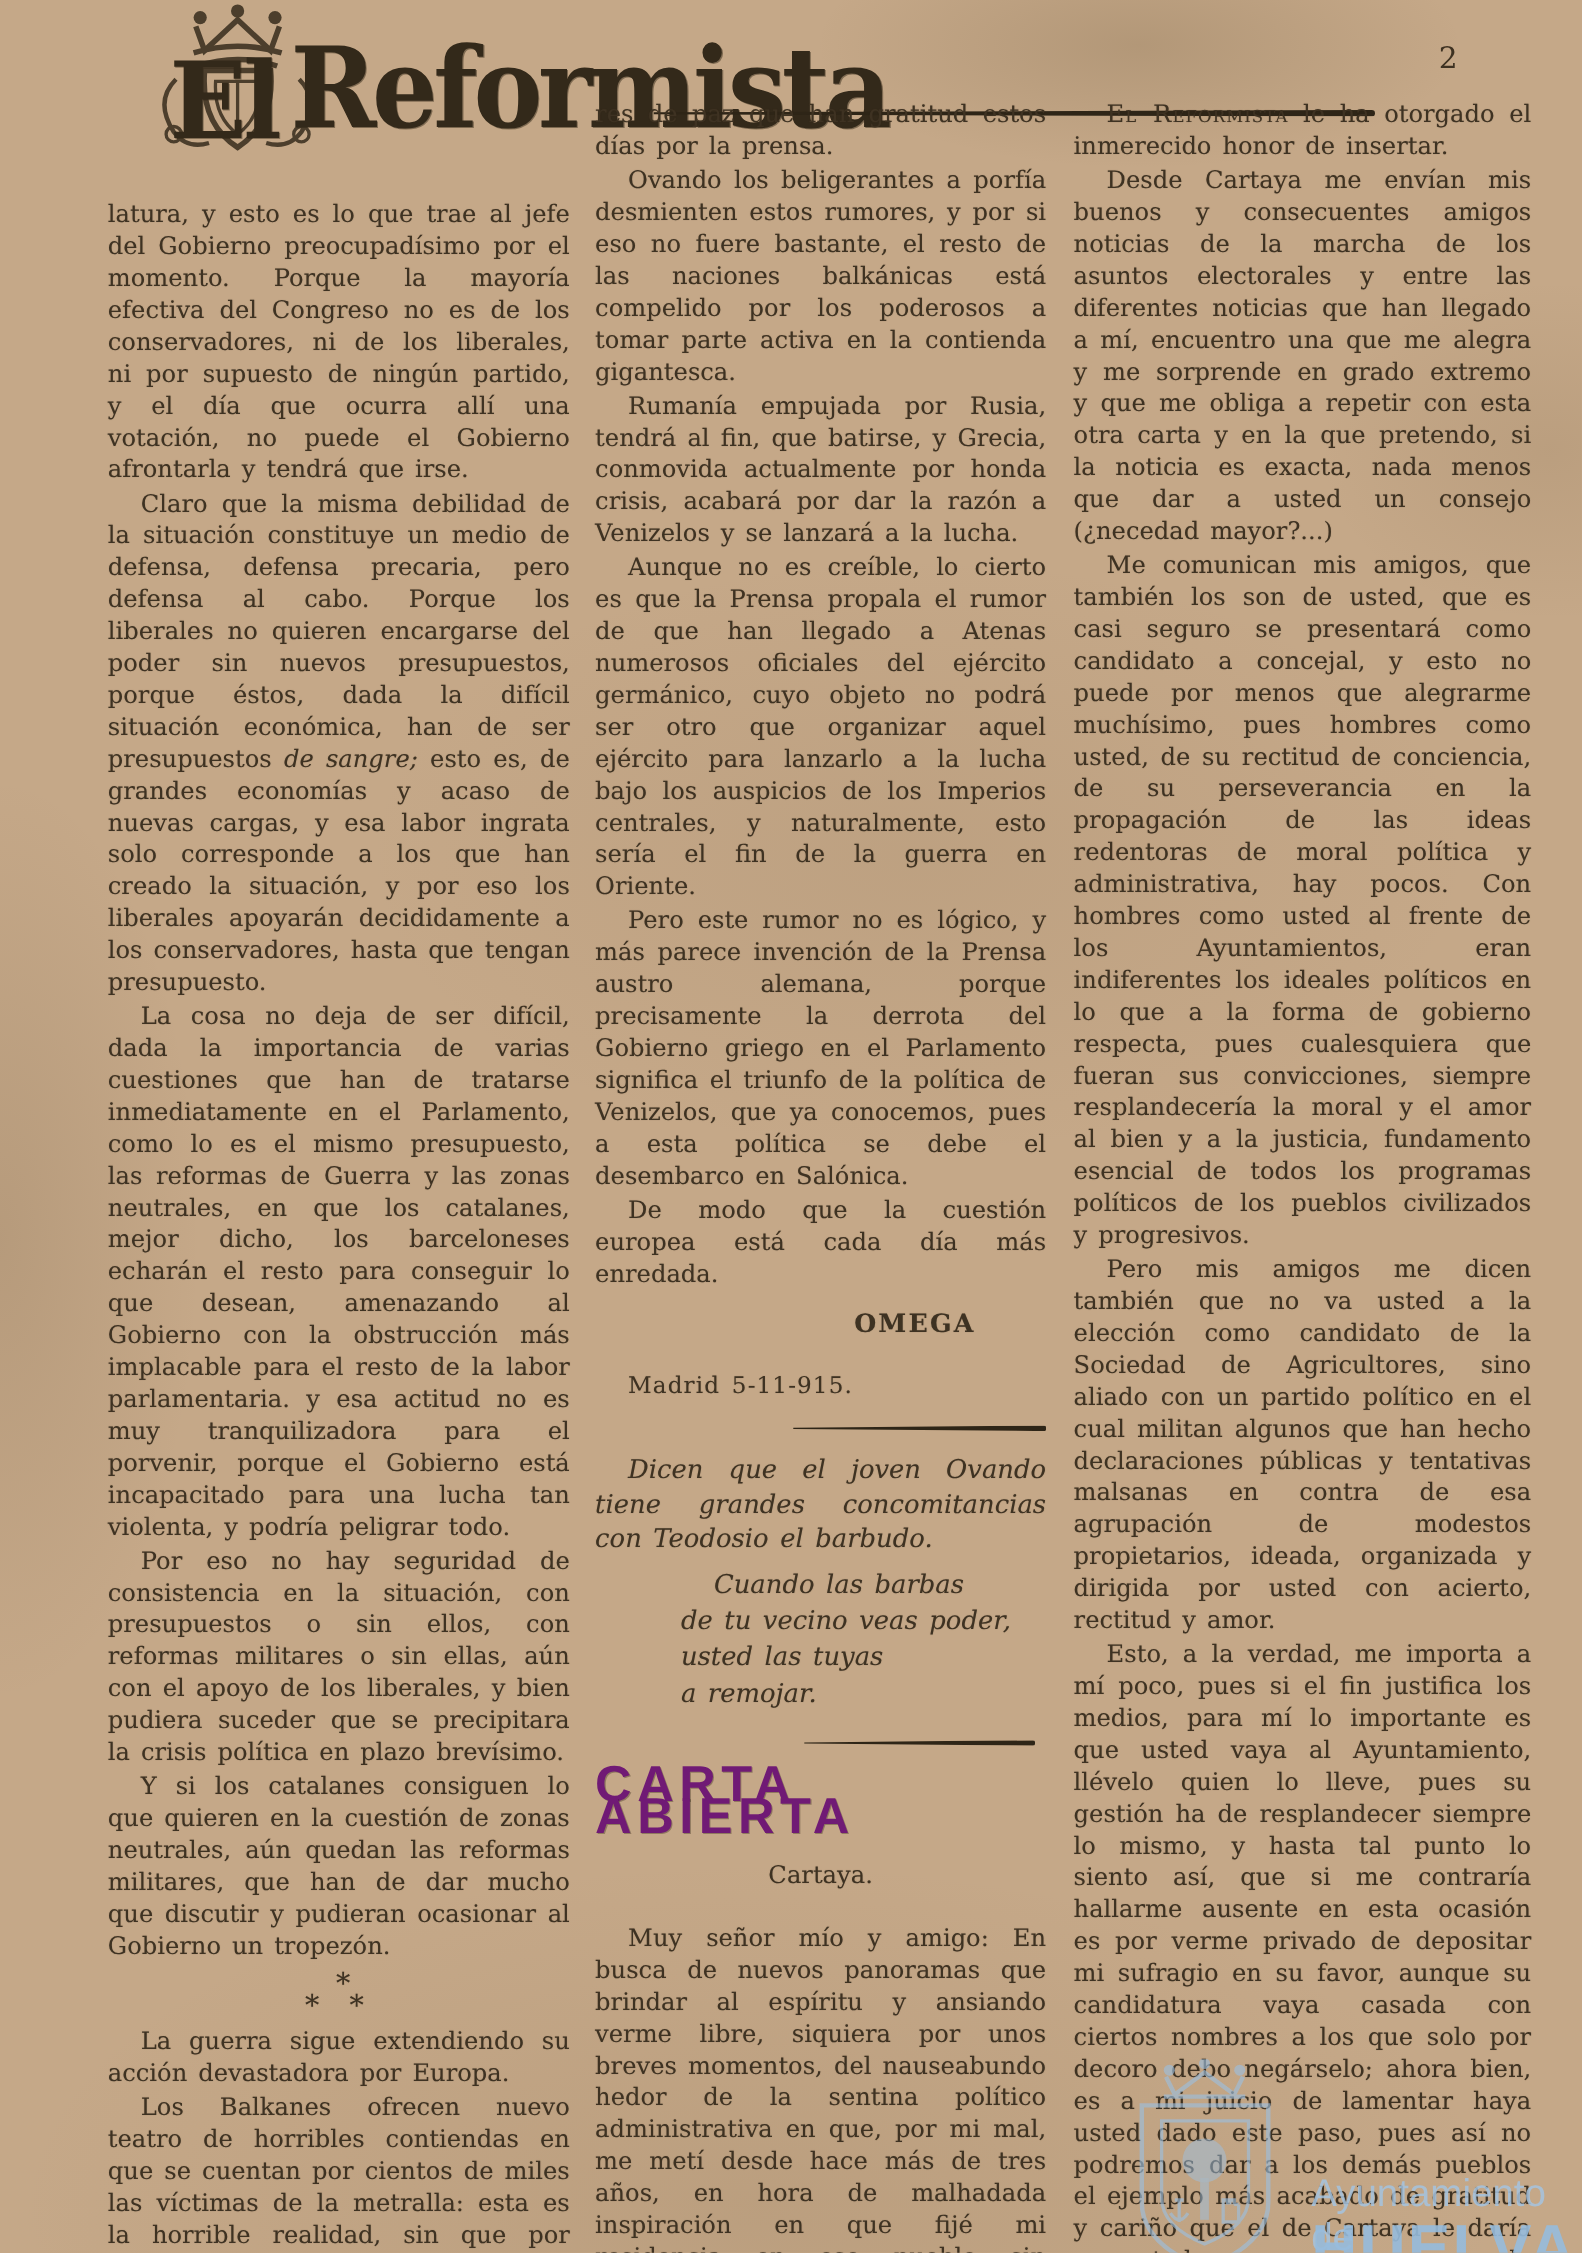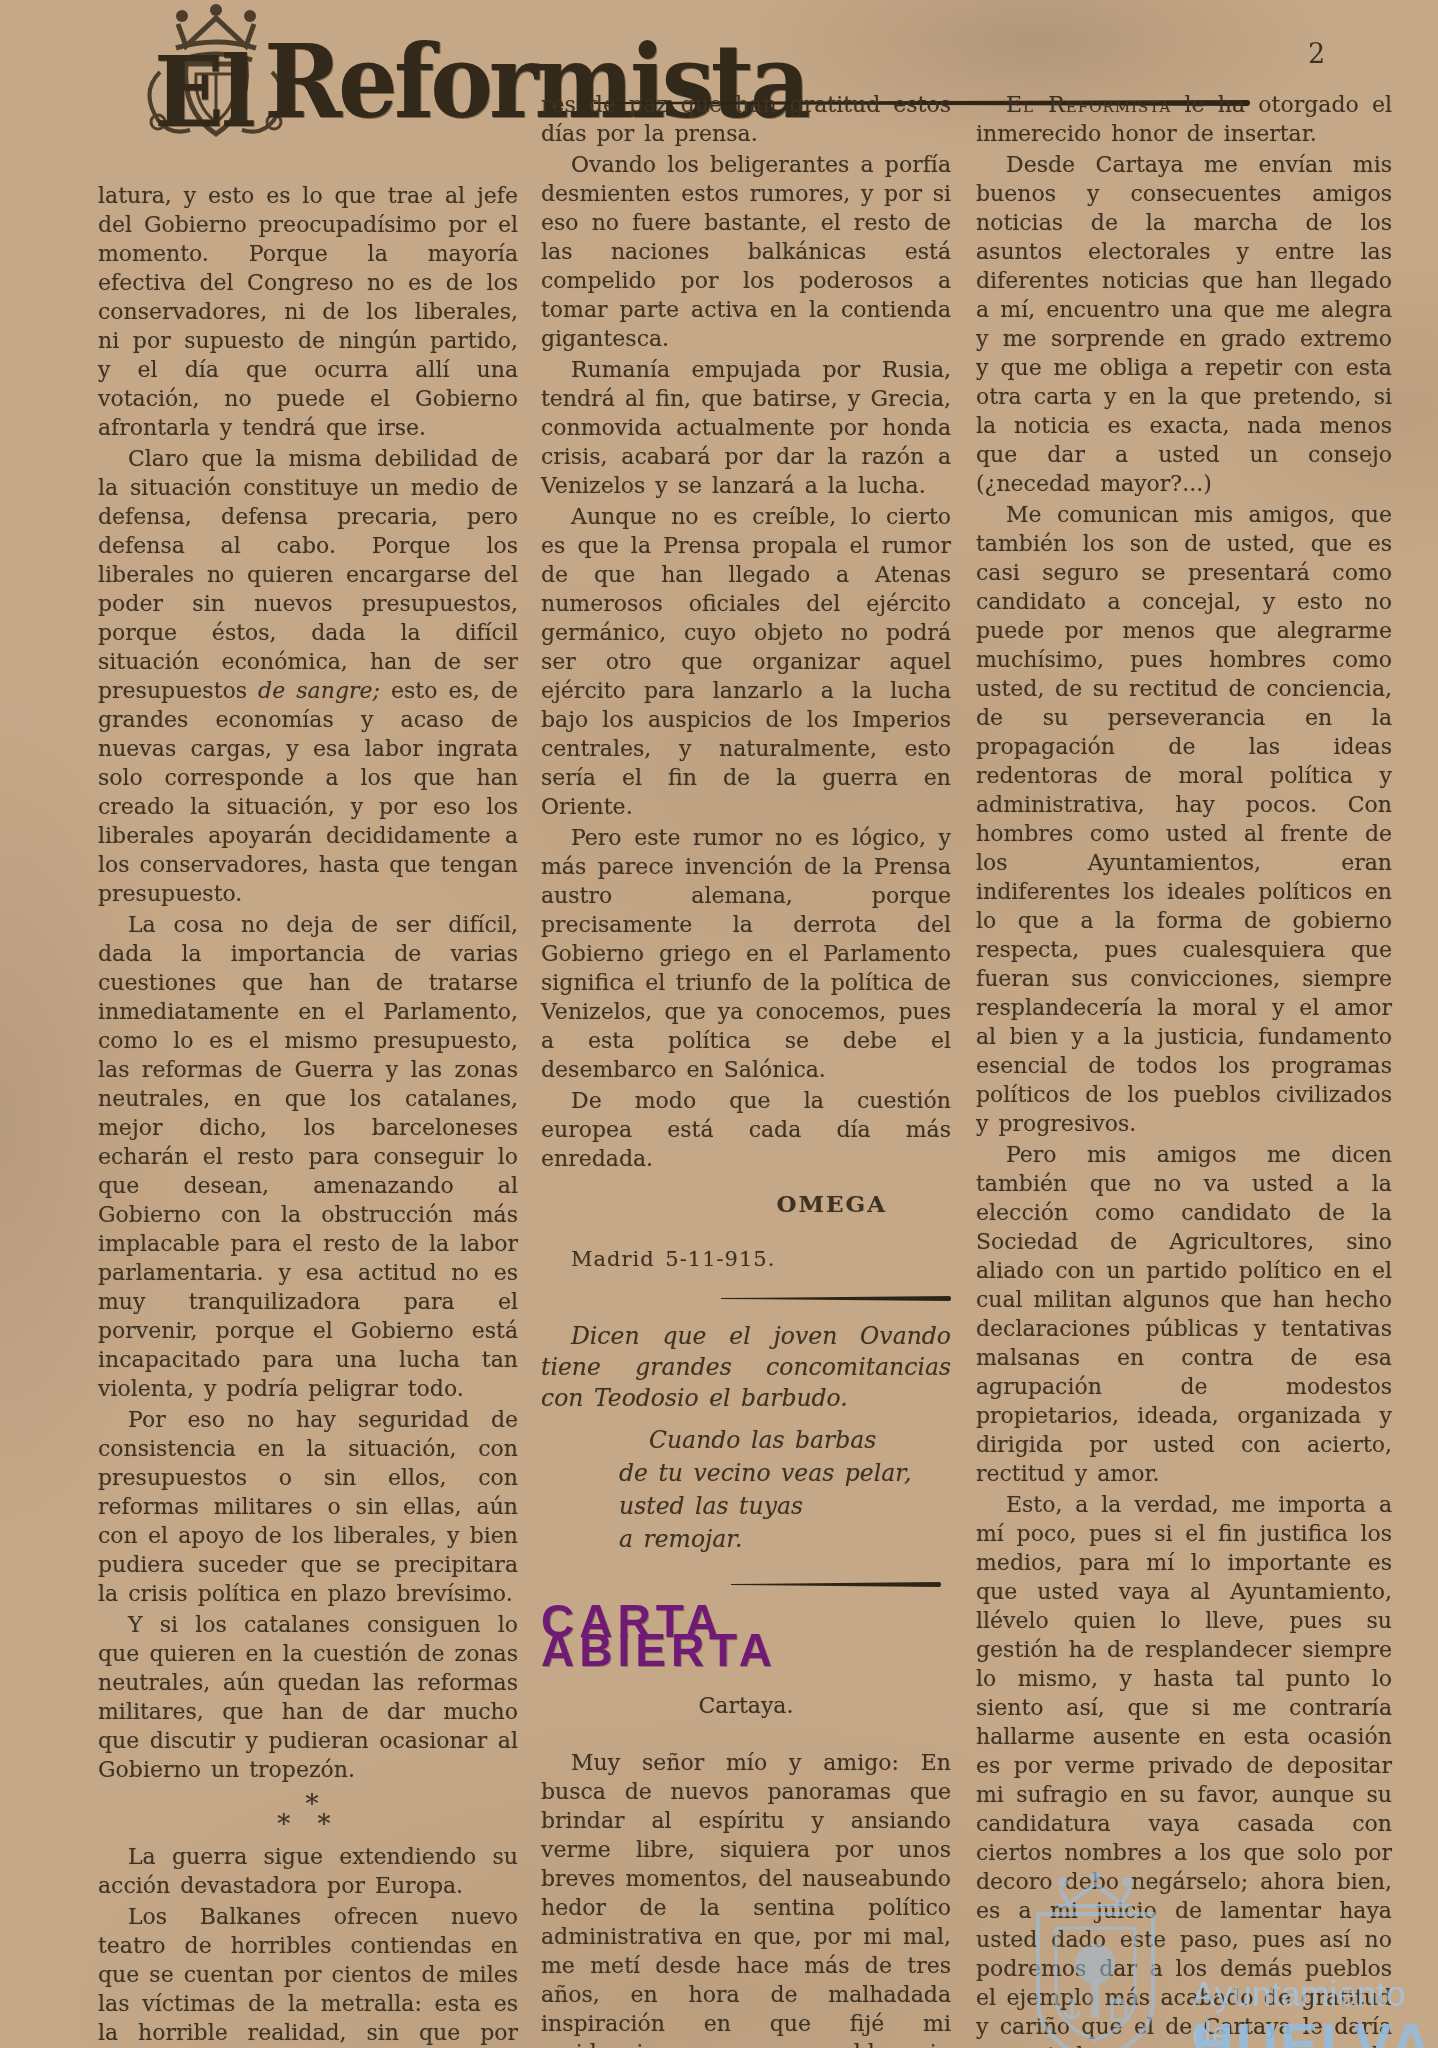--- a/index.html
+++ b/index.html
@@ -145,21 +145,21 @@
   <p>Rumanía empujada por Rusia, tendrá al fin, que batirse, y Grecia, conmovida actualmente por honda crisis, acabará por dar la razón a Venizelos y se lanzará a la lucha.</p>
   <p>Aunque no es creíble, lo cierto es que la Prensa propala el rumor de que han llegado a Atenas numerosos oficiales del ejército germánico, cuyo objeto no podrá ser otro que organizar aquel ejército para lanzarlo a la lucha bajo los auspicios de los Imperios centrales, y naturalmente, esto sería el fin de la guerra en Oriente.</p>
   <p>Pero este rumor no es lógico, y más parece invención de la Prensa austro alemana, porque precisamente la derrota del Gobierno griego en el Parlamento significa el triunfo de la política de Venizelos, que ya conocemos, pues a esta política se debe el desembarco en Salónica.</p>
   <p>De modo que la cuestión europea está cada día más enredada.</p>
   <div class="sig">OMEGA</div>
   <div class="dateline">Madrid 5-11-915.</div>
   <div class="rule-divider"></div>
   <p class="epigram">Dicen que el joven Ovando tiene grandes concomitancias con Teodosio el barbudo.</p>
   <div class="verse">
     <span class="vline first">Cuando las barbas</span>
-    <span class="vline">de tu vecino veas pelar,</span>
+    <span class="vline">de tu vecino veas poder,</span>
     <span class="vline">usted las tuyas</span>
     <span class="vline">a remojar.</span>
   </div>
   <div class="rule-divider second"></div>
   <div class="article-heading">CARTA ABIERTA</div>
   <div class="salutation-place">Cartaya.</div>
   <p>Muy señor mío y amigo: En busca de nuevos panoramas que brindar al espíritu y ansiando verme libre, siquiera por unos breves momentos, del nauseabundo hedor de la sentina político administrativa en que, por mi mal, me metí desde hace más de tres años, en hora de malhadada inspiración en que fijé mi residencia en ese pueblo sin ventura y sin redención, ando en viaje de recreo desde hace varios días. Ya antes de salir dirigí a usted una carta abierta que</p>
 </div>
 
 <div id="col3" class="col">

